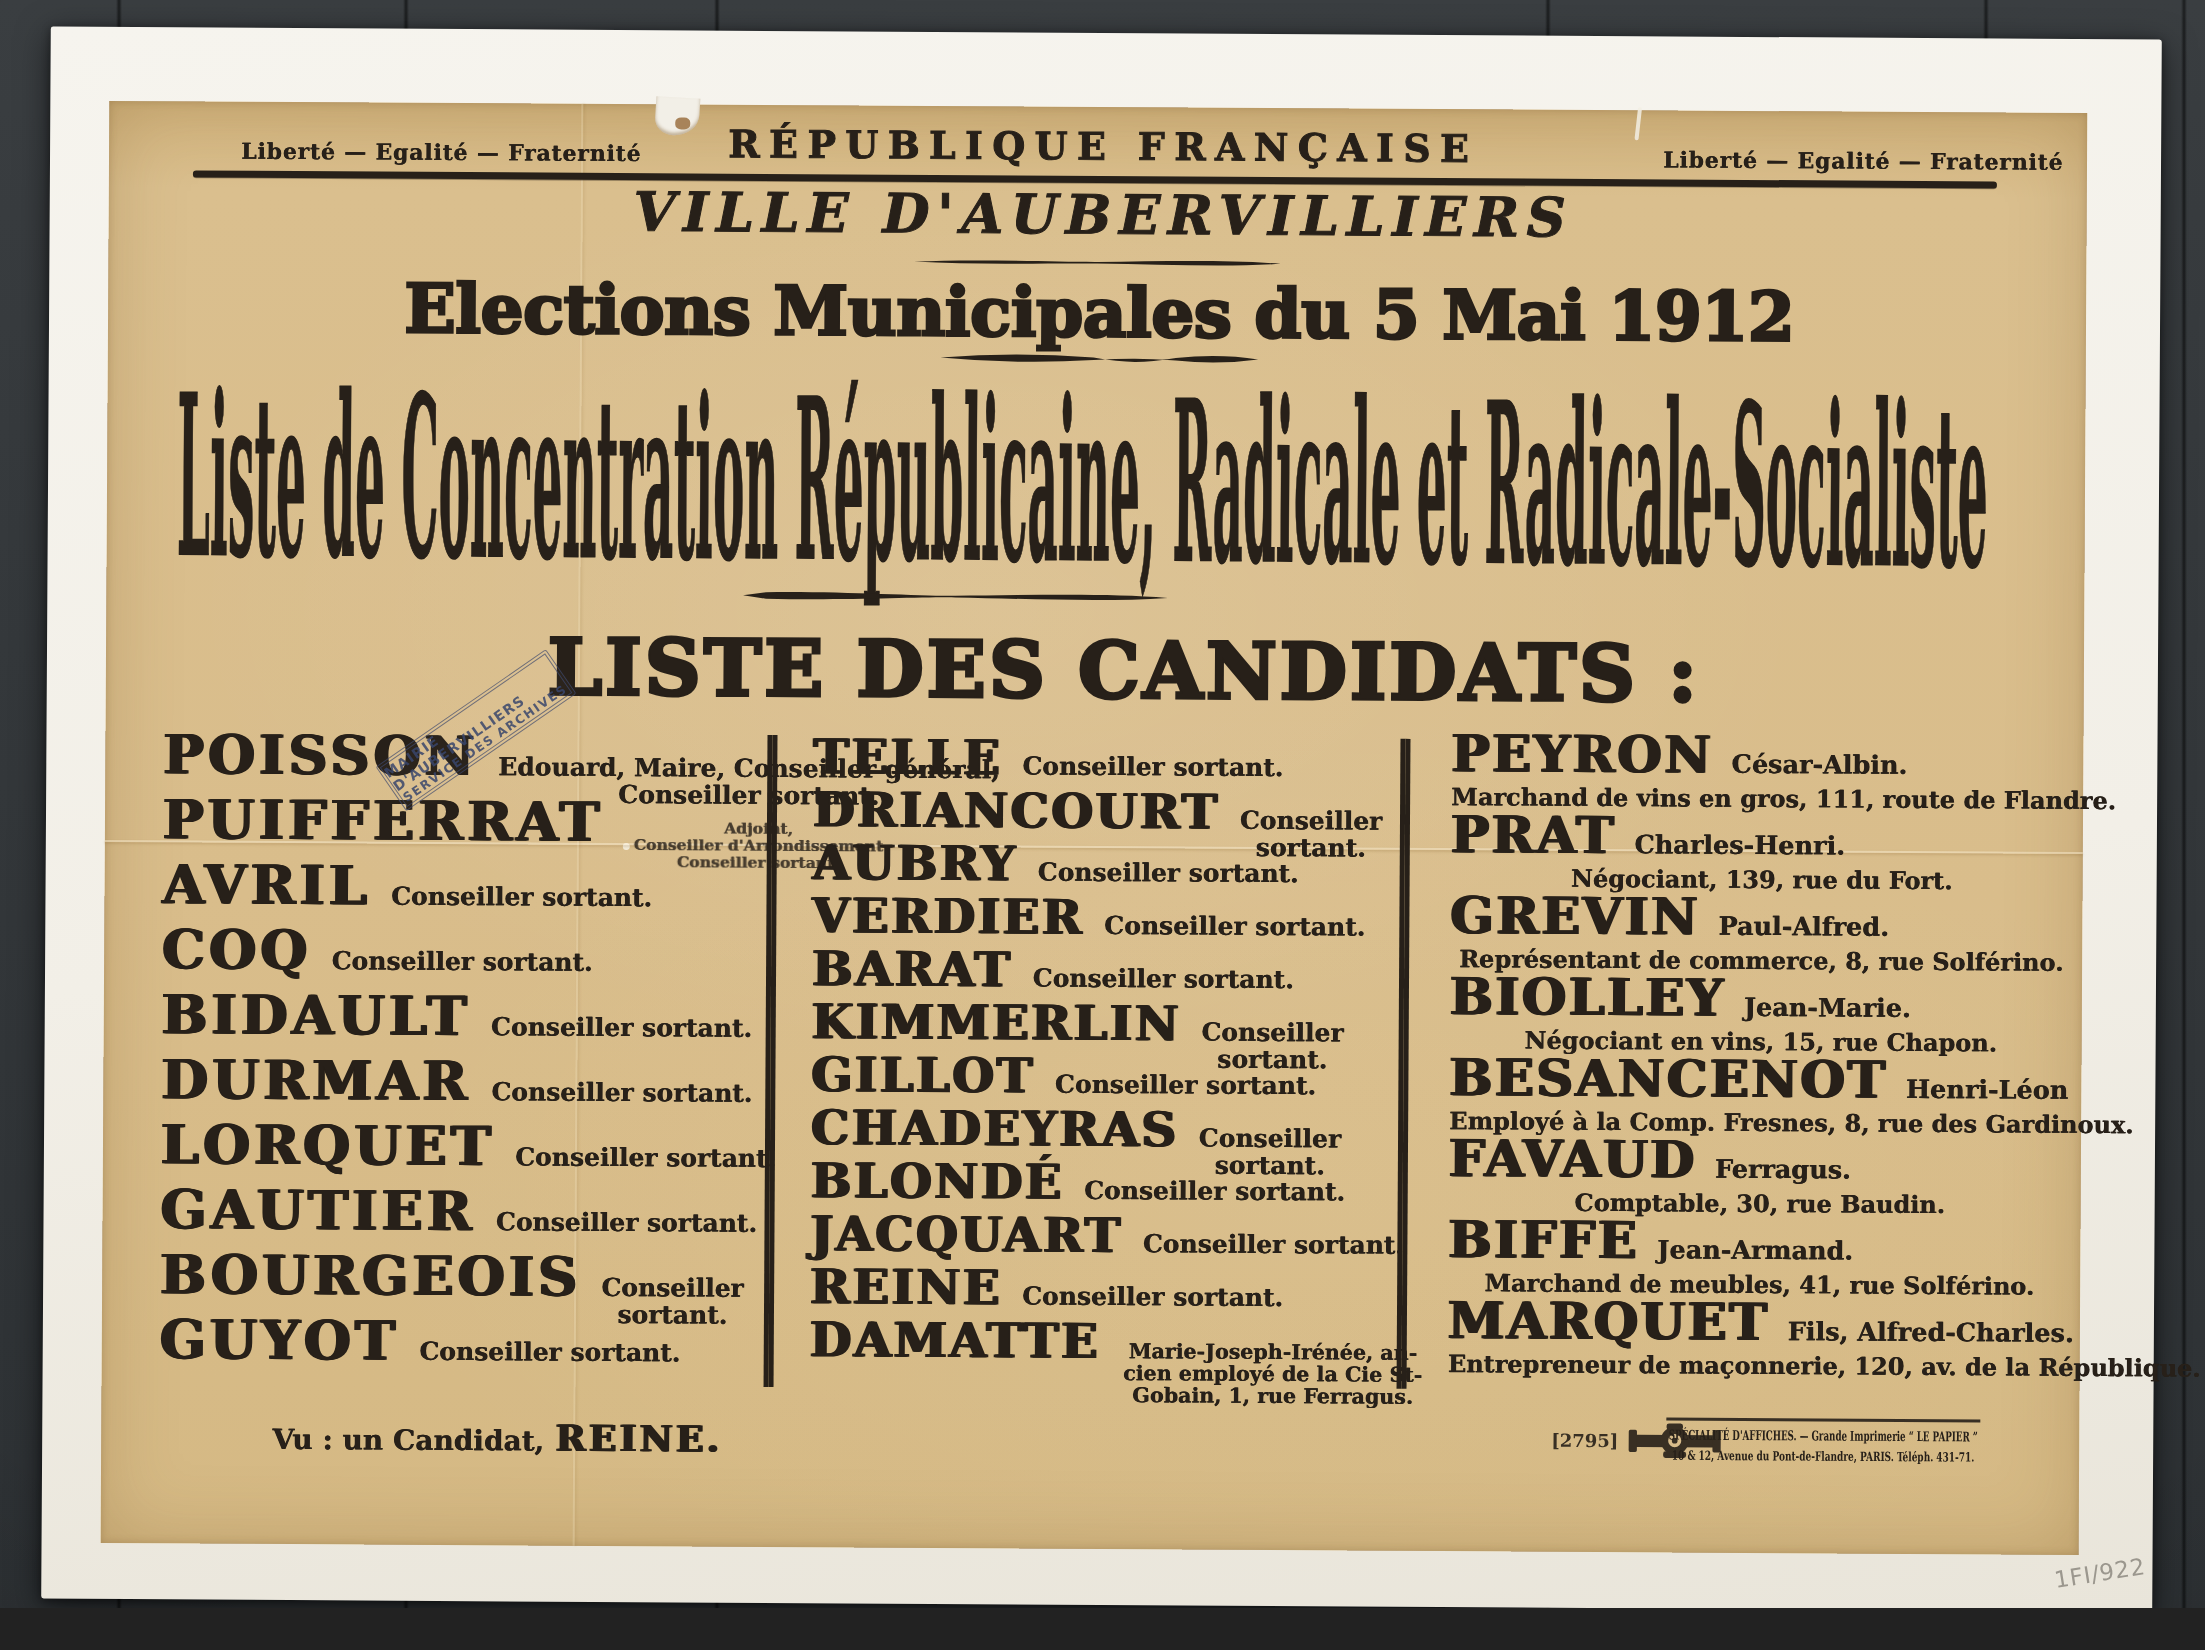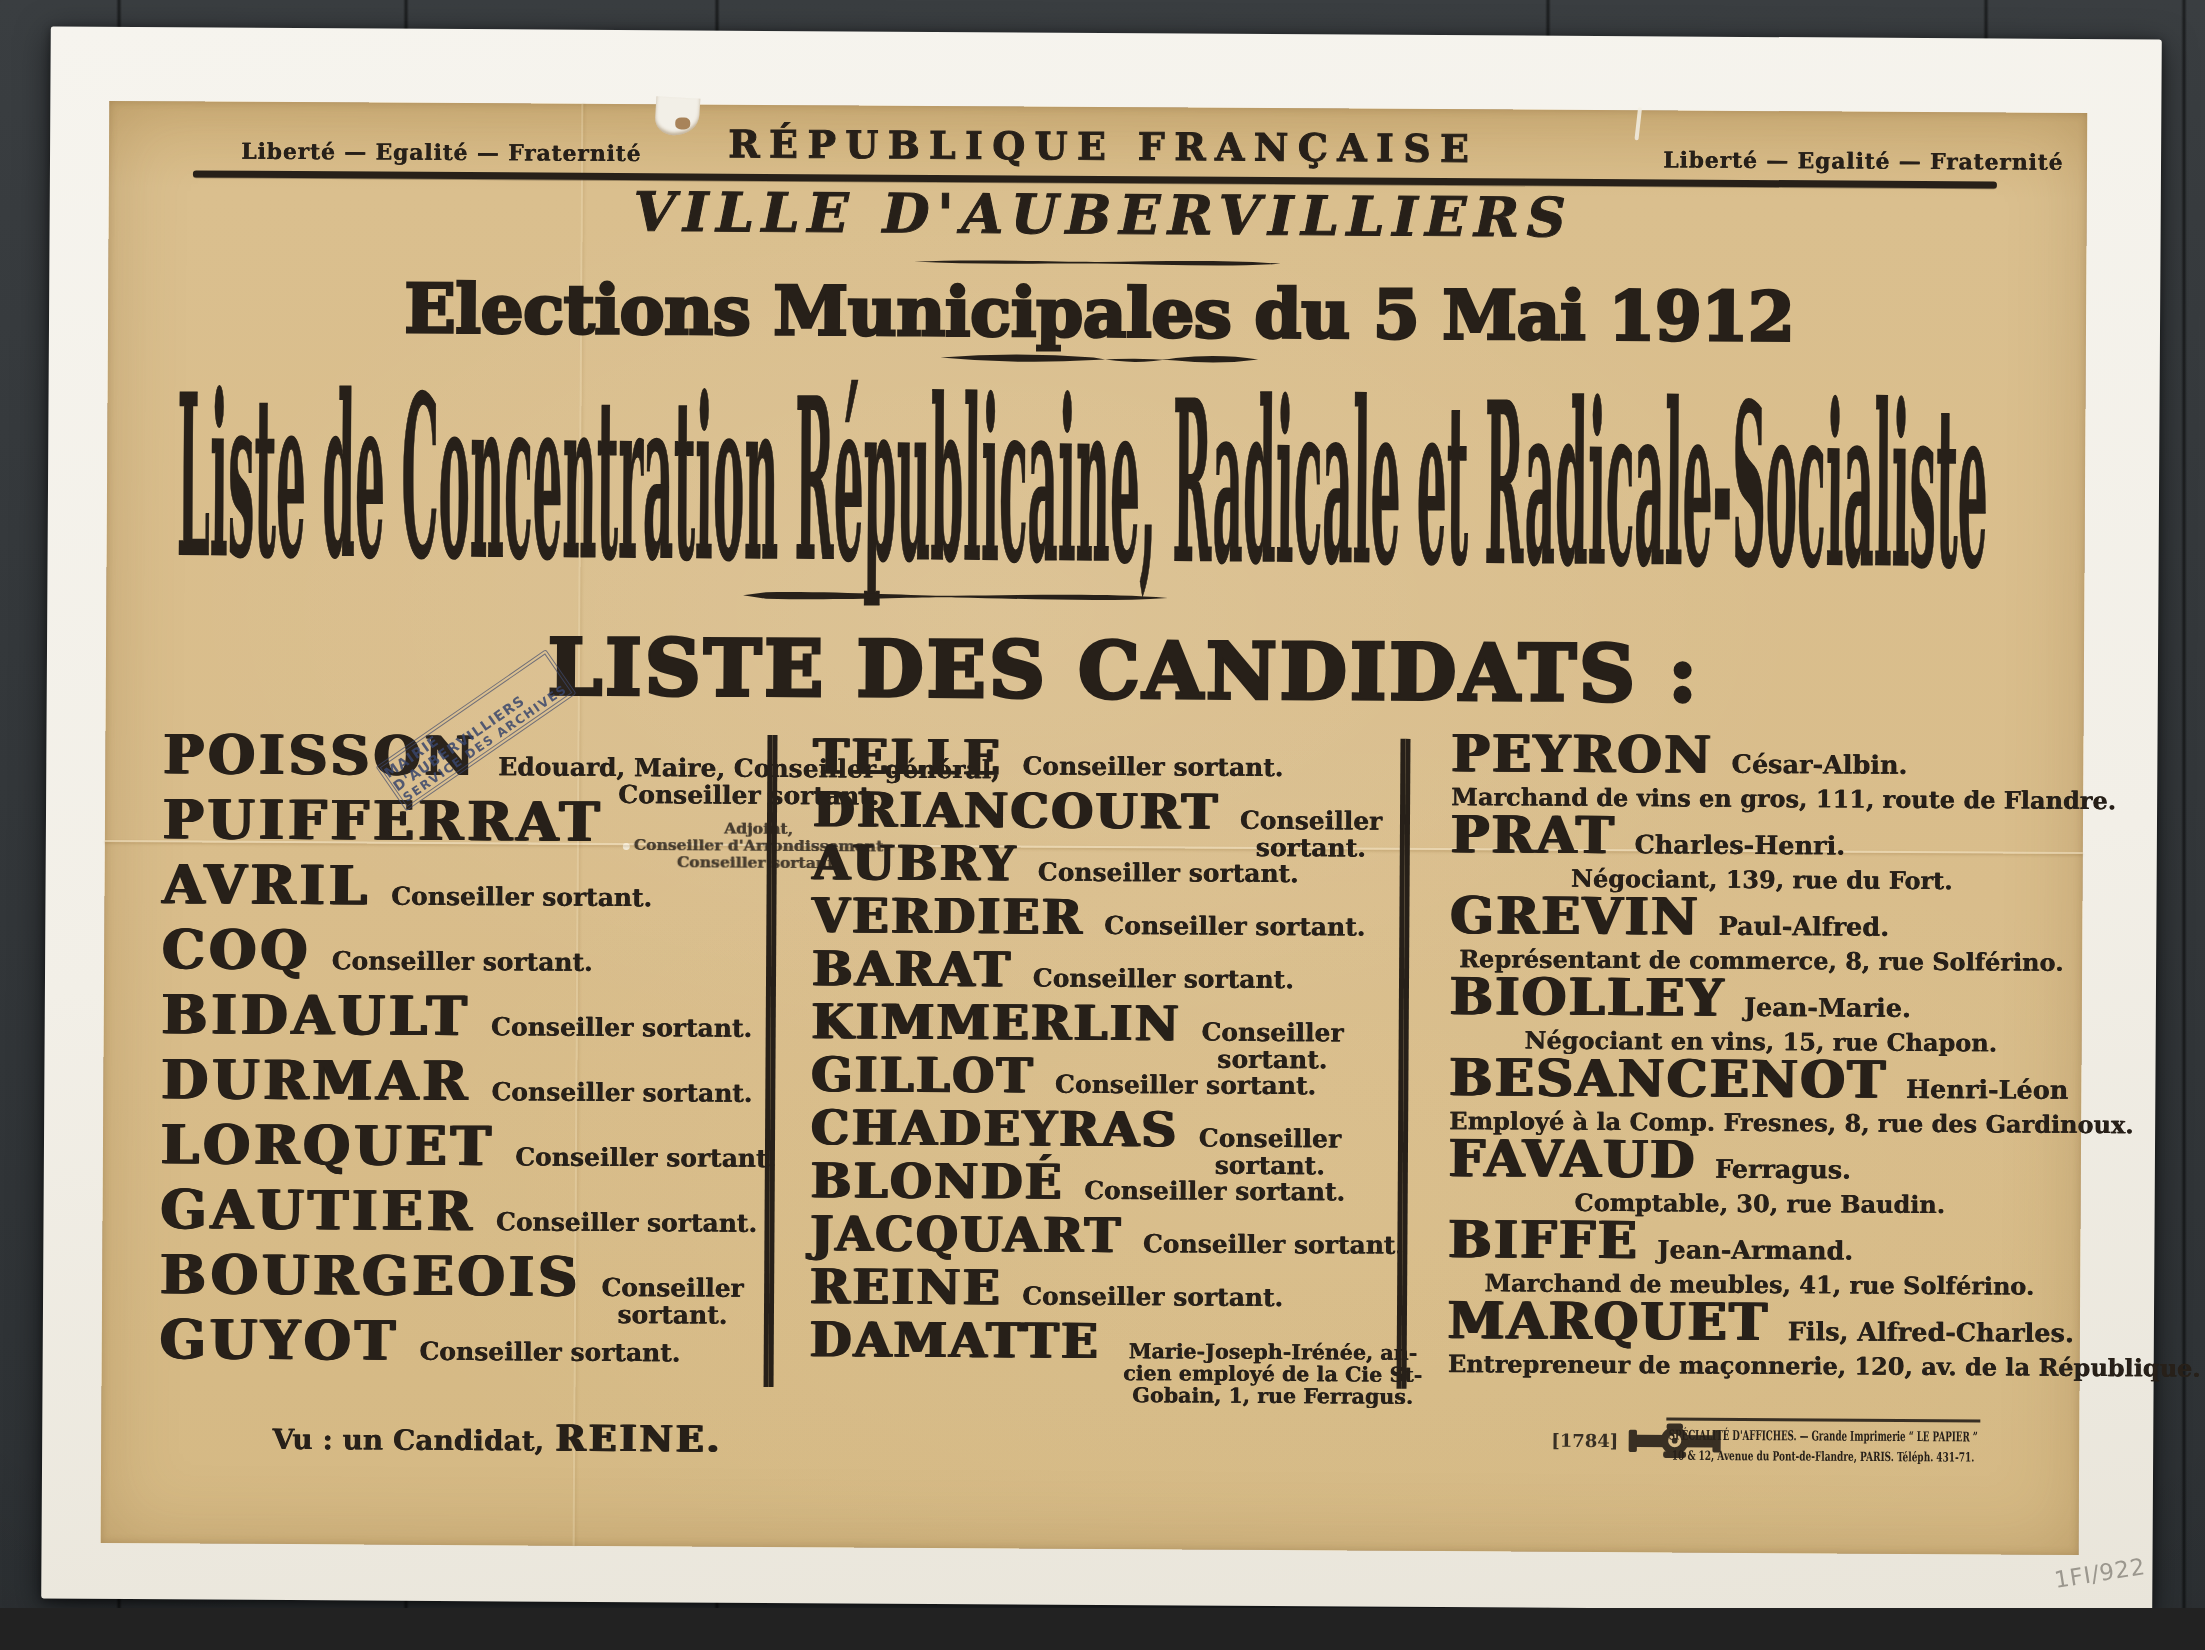--- a/index.html
+++ b/index.html
@@ -357,21 +357,21 @@
             </div>
             <div class="caddr">Entrepreneur de maçonnerie, 120, av. de la République.</div>
           </div>
         </div>
 
       <div class="abs vu">
         <span class="vu1">Vu : un Candidat,</span>
         <span class="vu2">REINE.</span>
       </div>
 
-      <div class="abs imp-number">[1784]</div>
+      <div class="abs imp-number">[2795]</div>
       <svg class="abs" style="left:1524px;top:1308px;" width="99" height="46" viewBox="0 0 120 56" opacity=".9">
         <g fill="#272019">
           <rect x="10" y="20" width="100" height="15" rx="4"></rect>
           <rect x="4" y="14" width="10" height="27" rx="2"></rect>
           <rect x="106" y="14" width="10" height="27" rx="2"></rect>
           <circle cx="60" cy="27" r="17"></circle>
           <rect x="46" y="40" width="28" height="8" rx="3"></rect>
           <rect x="50" y="6" width="20" height="8" rx="3"></rect>
         </g>
         <circle cx="60" cy="27" r="8" fill="#d9bd8b"></circle>

